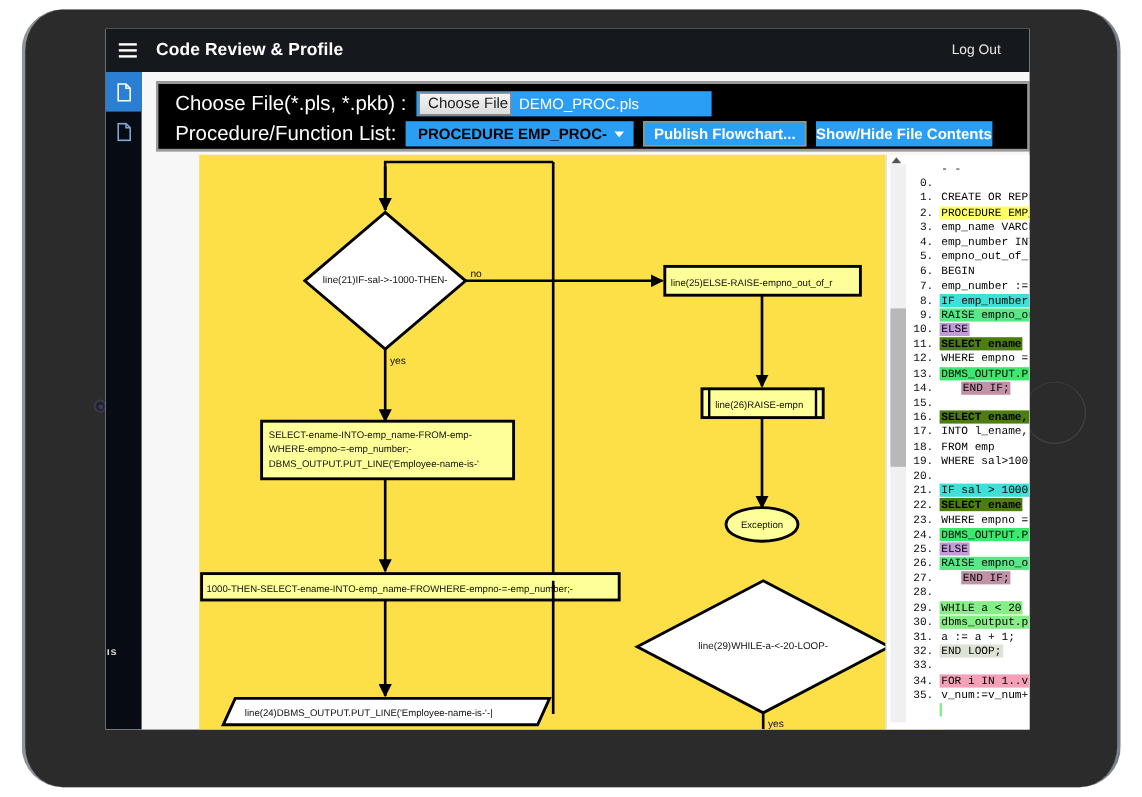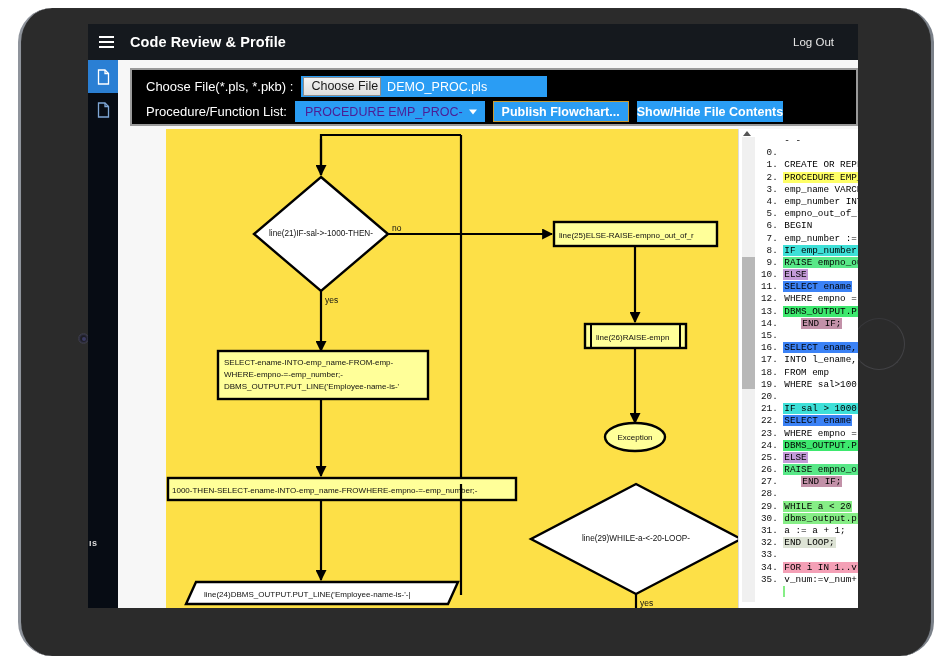--- a/index.html
+++ b/index.html
@@ -106,21 +106,21 @@
     position: absolute; left: 42px; top: 44px;
     width: 728px; height: 58px;
     background: #000000;
     border: 2px solid #9a9a9a;
     padding: 4px 0 0 0;
   }
   .tb-row {
     height: 25px; display: flex; align-items: center;
     padding-left: 14px; gap: 8px;
   }
-  .tb-label { color: #ffffff; font-size: 13px; white-space: nowrap; }
+  .tb-label { color: #ffffff; font-size: 17px; white-space: nowrap; }
 
   .file-widget {
     display: flex; align-items: center;
     background: #2a9df4; height: 21px;
     min-width: 246px; padding-right: 8px;
   }
   .choose-file-btn {
     background: linear-gradient(#f4f4f4, #dcdcdc);
     border: 1px solid #8d8d8d;
     font-size: 12.5px; color: #1a1a1a;
@@ -131,21 +131,21 @@
 
   .proc-select {
     position: relative;
     background: #2a9df4; height: 21px;
     min-width: 178px;
     display: flex; align-items: center; justify-content: center;
     padding: 0 22px 0 10px;
     cursor: pointer;
   }
   .proc-select .sel-text {
-    color:#4c1d95; font-size:12.5px; font-weight:400; white-space:nowrap;
+    color:#000000; font-size:12.5px; font-weight:700; white-space:nowrap;
   }
   .proc-select .caret {
     position:absolute; right: 8px; top: 50%;
     transform: translateY(-50%);
     width: 0; height: 0;
     border-left: 4px solid transparent;
     border-right: 4px solid transparent;
     border-top: 5px solid #ffffff;
   }
 
@@ -220,21 +220,21 @@
   .cl { display: block; height: 12.2px; white-space: pre; }
   .cl .num { color: #111; }
   .cl .txt { padding: 0 1px; }
 
   
   .hl-yellow  { background:#ffff66; }
   .hl-cyan    { background:#3ee0d8; }
   .hl-green   { background:#58e887; }
   .hl-brgreen { background:#3de86e; }
   .hl-purple  { background:#c39bd8; }
-  .hl-blue    { background:#3b82f6; }
+  .hl-blue    { background:#4d7c0f;font-weight:bold; }
   .hl-mauve   { background:#c291a8;margin-left:18px; }
   .hl-lgreen  { background:#86ee86; }
   .hl-gray    { background:#dde3d5; }
   .hl-pink    { background:#f4a0b6; }
 </style>
 </head>
 <body>
 
 <div id="tablet-frame">
   <div id="bezel-camera"></div>

